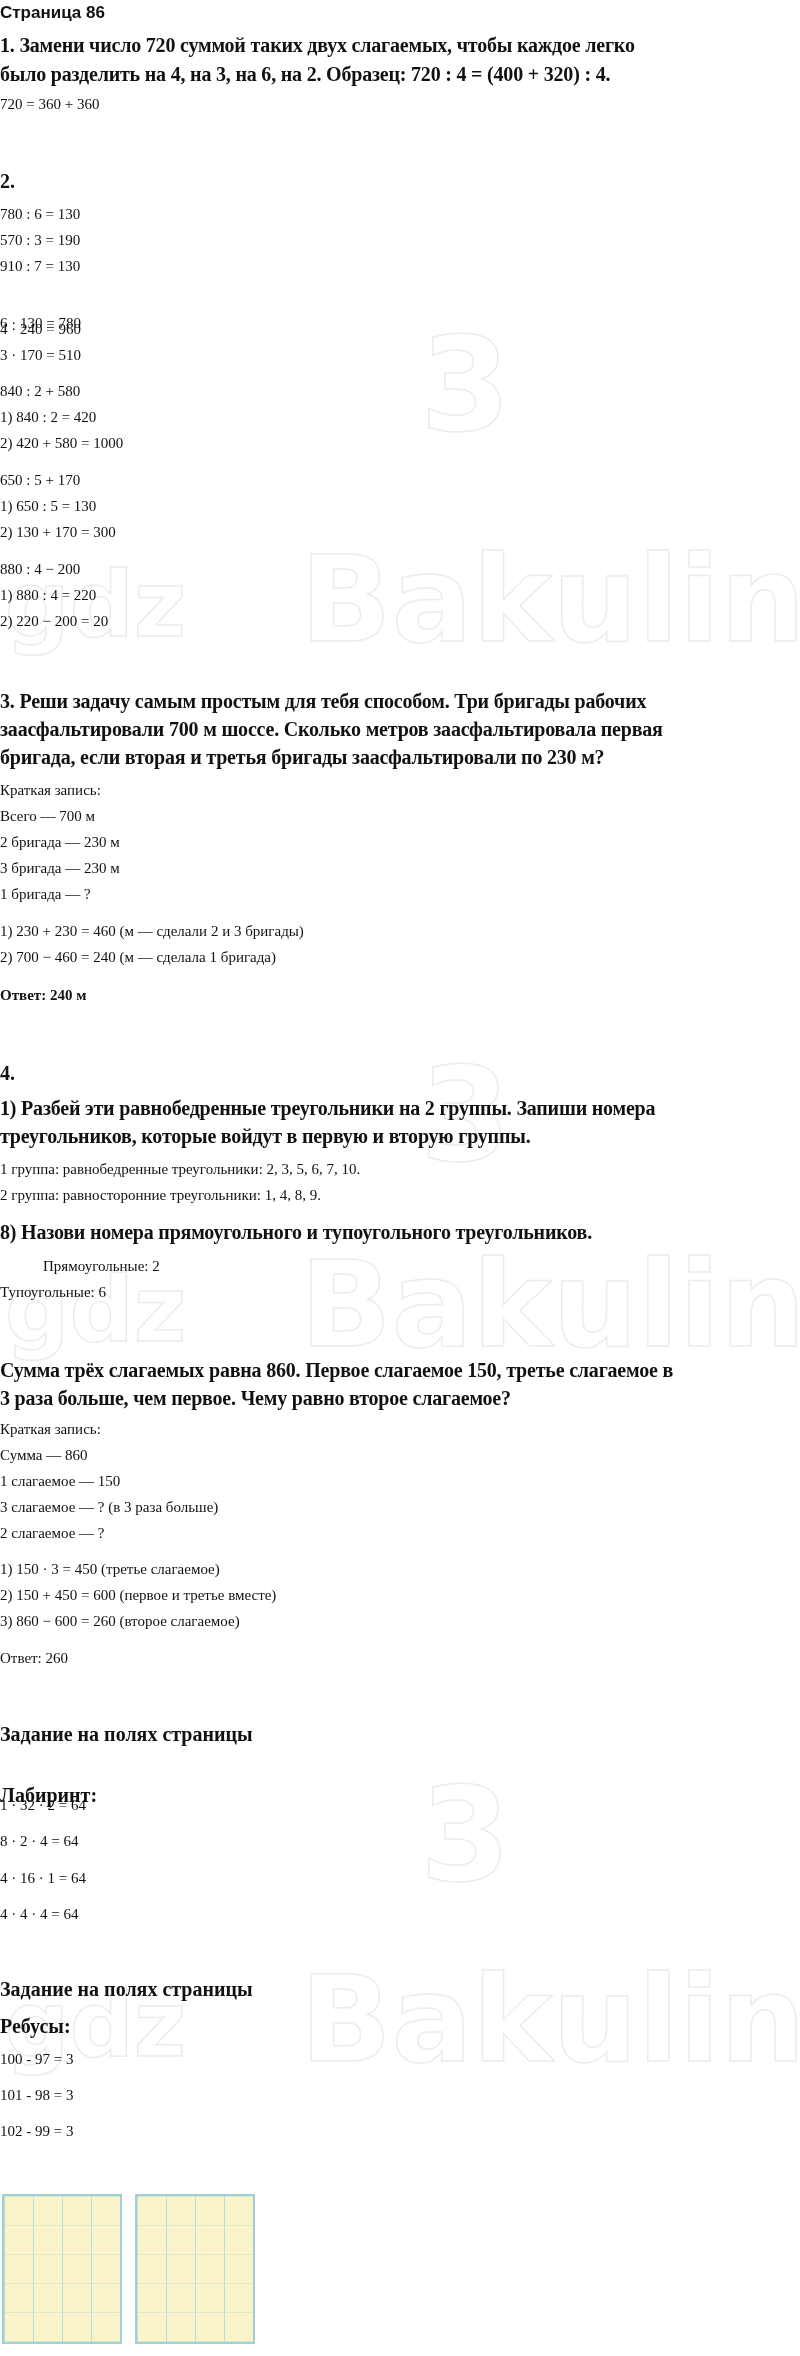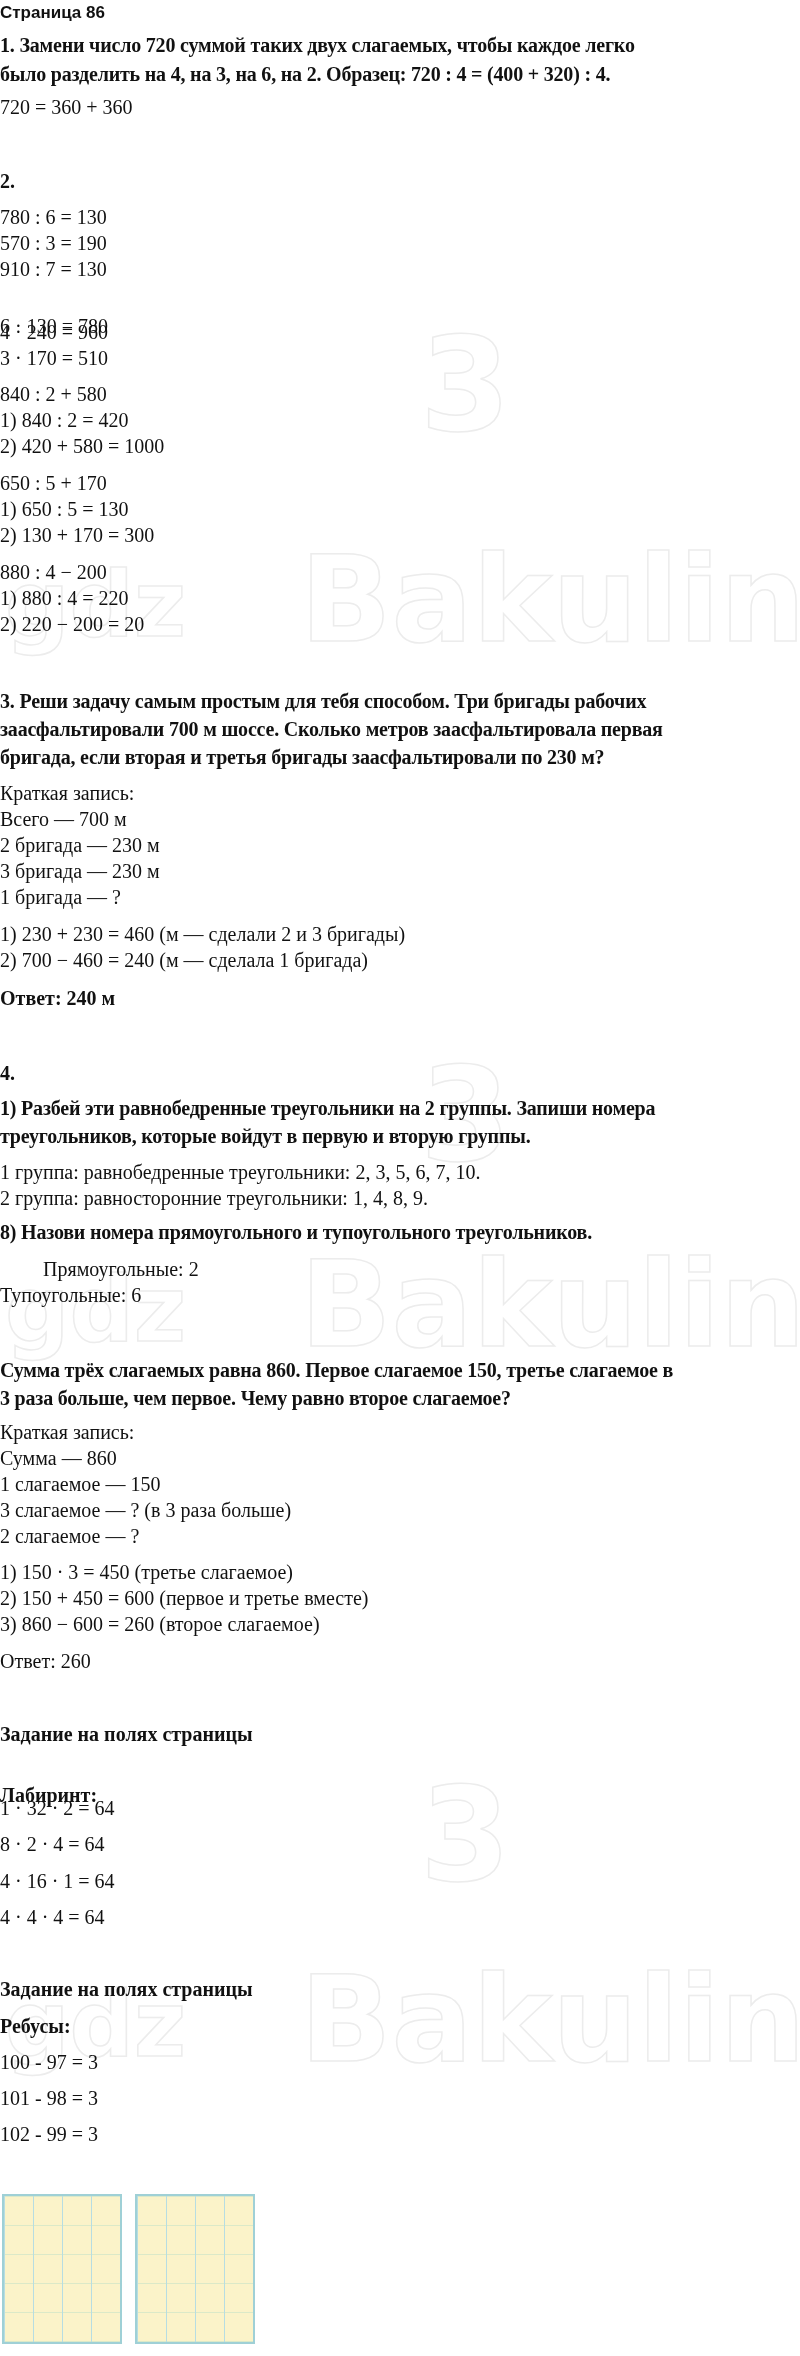--- a/index.html
+++ b/index.html
@@ -2,21 +2,21 @@
 <html><head>
 <meta charset="utf-8">
 <style>
   html, body { margin: 0; padding: 0; background: #ffffff; }
   body { width: 800px; height: 2356px; position: relative; overflow: hidden; color: #111; }
   .wm { position: absolute; font-family: "DejaVu Sans", sans-serif; font-weight: bold; color: transparent;
         -webkit-text-stroke: 1.5px #ececec; z-index: 0; pointer-events: none; line-height: 1; }
   .line { position: absolute; left: 0; white-space: nowrap; z-index: 1; }
   .title { font-family: "Liberation Sans", sans-serif; font-weight: bold; font-size: 17px; }
   .q { font-family: "Liberation Serif", serif; font-weight: bold; font-size: 20px; letter-spacing: -0.2px; }
-  .a { font-family: "Liberation Serif", serif; font-size: 20px; }
+  .a { font-family: "Liberation Serif", serif; font-size: 15px; }
   .hdr { font-family: "Liberation Serif", serif; font-weight: bold; font-size: 20px; }
   .grid { position: absolute; z-index: 1; background: #fbf3c9; border: 2px solid #9fd0d6; box-sizing: border-box;
           background-image:
             linear-gradient(to right, #b7dde2 1px, transparent 1px),
             linear-gradient(to bottom, #dbe9c8 1px, transparent 1px);
           background-size: 29px 100%, 100% 29px; }
   .dig { position: absolute; font-family: "DejaVu Sans", sans-serif; font-style: italic; font-size: 28px; color: #3a3a3a; }
   .red { position: absolute; font-family: "Liberation Sans", sans-serif; font-weight: bold; font-size: 24px; color: #e3262b; background: #fff; text-align: center; }
   .op { position: absolute; font-family: "DejaVu Sans", sans-serif; font-size: 32px; color: #333; font-weight: bold; }
   .bar { position: absolute; height: 2px; background: #333; }

